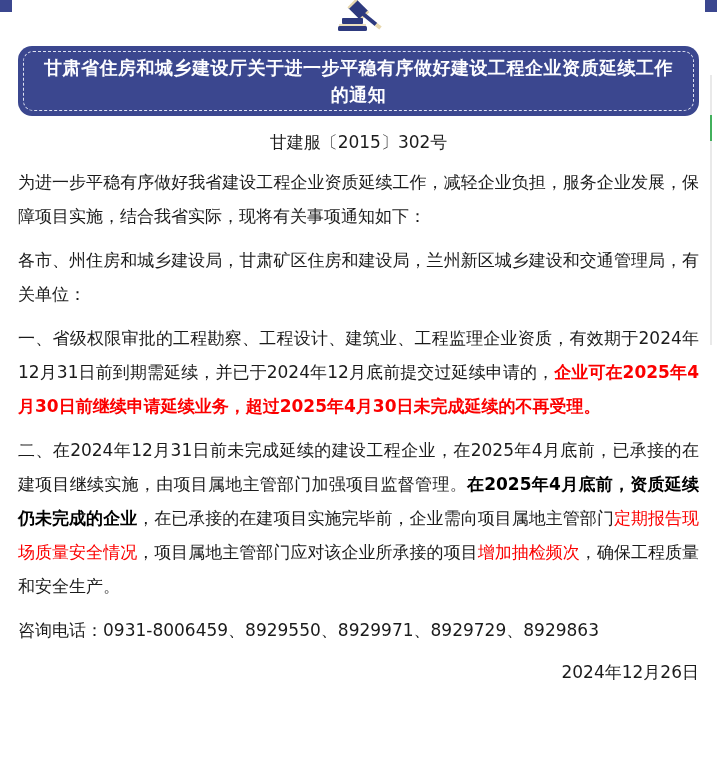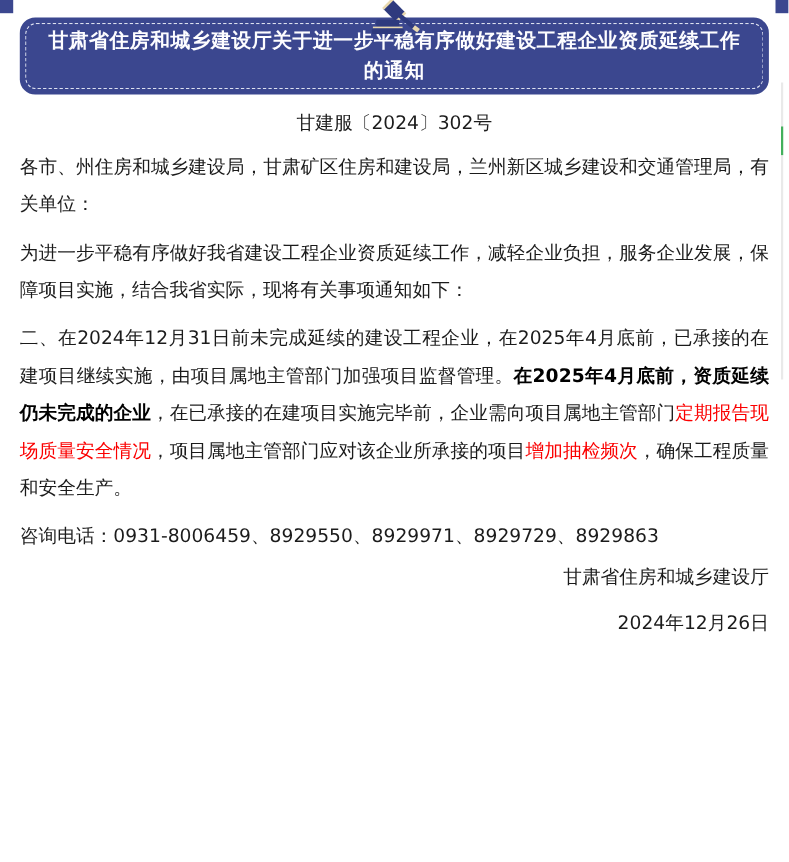--- a/index.html
+++ b/index.html
@@ -15,21 +15,21 @@
   .corner{position:absolute;top:0;width:12px;height:12px;background:var(--banner-blue);}
   .corner.left{left:0;}
   .corner.right{right:0;}
 
   
   .gavel-wrap{position:absolute;top:0;left:0;right:0;height:32px;display:flex;justify-content:center;z-index:2;}
 
   
   .title-banner{
     position:relative;
-    margin:16px 18px 0;
+    margin:46px 18px 0;
     background:var(--banner-blue);
     border-radius:14px;
     padding:8px 26px;
     box-sizing:border-box;
     min-height:70px;
     display:flex;align-items:center;justify-content:center;
   }
   .title-banner .dashed{
     position:absolute;left:5px;right:5px;top:5px;bottom:5px;
     border:1px dashed #dde1f0;border-radius:10px;pointer-events:none;
@@ -92,28 +92,28 @@
       <rect x="8" y="24.2" width="27" height="1.6" fill="#e8d8ae"></rect>
       <rect x="7" y="26" width="29" height="5" rx="1.5" fill="#2e3a7e"></rect>
     </svg>
   </div>
 
   <div class="title-banner">
     <div class="dashed"></div>
     <div class="title-text">甘肃省住房和城乡建设厅关于进一步平稳有序做好建设工程企业资质延续工作的通知</div>
   </div>
 
-  <div class="doc-number">甘建服〔2024〕302号</div>
+  <div class="doc-number">甘建服〔2015〕302号</div>
 
   <div class="content">
+      <p class="para"><span class="seg-normal">为进一步平稳有序做好我省建设工程企业资质延续工作，减轻企业负担，服务企业发展，保障项目实施，结合我省实际，现将有关事项通知如下：</span></p>
       <p class="para"><span class="seg-normal">各市、州住房和城乡建设局，甘肃矿区住房和建设局，兰州新区城乡建设和交通管理局，有关单位：</span></p>
-      <p class="para"><span class="seg-normal">为进一步平稳有序做好我省建设工程企业资质延续工作，减轻企业负担，服务企业发展，保障项目实施，结合我省实际，现将有关事项通知如下：</span></p>
+      <p class="para"><span class="seg-normal">一、省级权限审批的工程勘察、工程设计、建筑业、工程监理企业资质，有效期于2024年12月31日前到期需延续，并已于2024年12月底前提交过延续申请的，</span><span class="seg-red-bold">企业可在2025年4月30日前继续申请延续业务，超过2025年4月30日未完成延续的不再受理。</span></p>
       <p class="para"><span class="seg-normal">二、在2024年12月31日前未完成延续的建设工程企业，在2025年4月底前，已承接的在建项目继续实施，由项目属地主管部门加强项目监督管理。</span><span class="seg-bold">在2025年4月底前，资质延续仍未完成的企业</span><span class="seg-normal">，在已承接的在建项目实施完毕前，企业需向项目属地主管部门</span><span class="seg-red">定期报告现场质量安全情况</span><span class="seg-normal">，项目属地主管部门应对该企业所承接的项目</span><span class="seg-red">增加抽检频次</span><span class="seg-normal">，确保工程质量和安全生产。</span></p>
       <p class="para"><span class="seg-normal">咨询电话：0931-8006459、8929550、8929971、8929729、8929863</span></p>
-      <p class="para right signature"><span class="seg-normal">甘肃省住房和城乡建设厅</span></p>
       <p class="para right date"><span class="seg-normal">2024年12月26日</span></p>
     </div>
 
   <div class="scroll-track">
     <div class="scroll-thumb"></div>
   </div>
 
 </div>
 
 </body></html>

